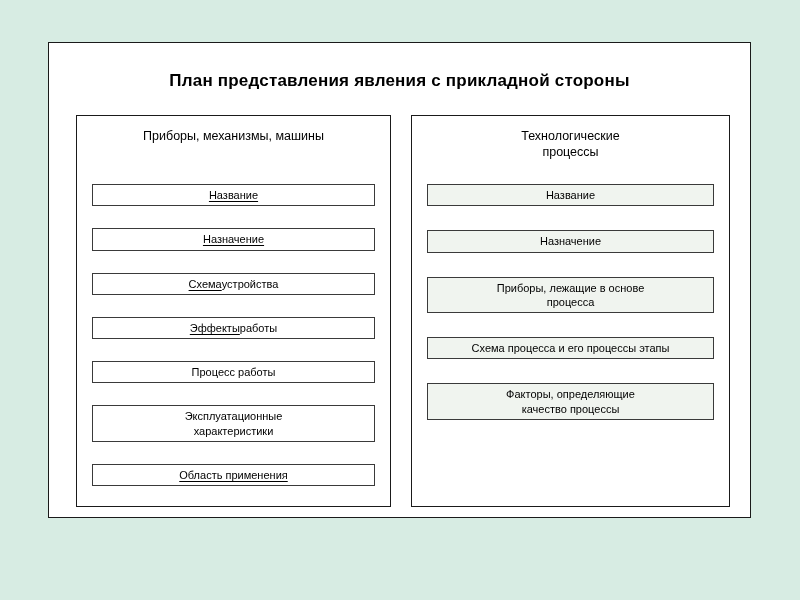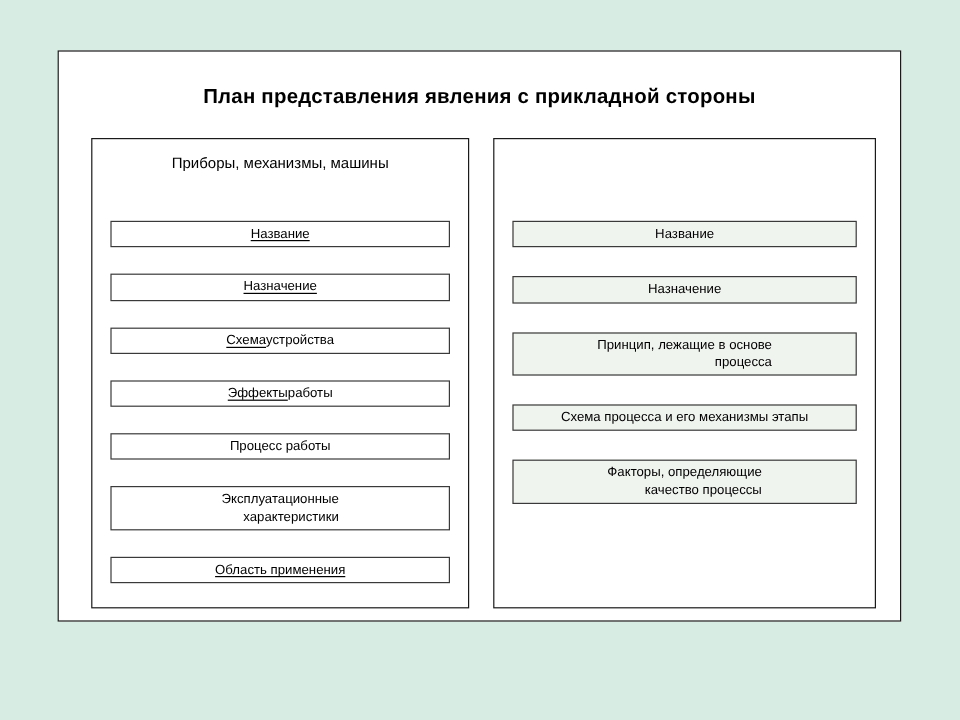--- a/index.html
+++ b/index.html
@@ -61,21 +61,21 @@
     flex-direction:column;
   }
   .group-left .items{gap:22px;}
   .group-right .items{gap:24px;}
   .item{
     border:1px solid #3a3a3a;
     min-height:22px;
     display:flex;
     align-items:center;
     justify-content:center;
-    text-align:right;
+    text-align:center;
     font-size:11px;
     line-height:1.3;
     padding:3px 6px;
     white-space:pre-line;
   }
   .group-left .item{background:var(--left-item-fill);}
   .group-right .item{background:var(--right-item-fill);}
   .item u{text-underline-offset:2px;}
 </style>
 </head>
@@ -94,25 +94,27 @@
         <div class="item"><u>Схема</u> устройства</div>
         <div class="item"><u>Эффекты</u> работы</div>
         <div class="item">Процесс работы</div>
         <div class="item">Эксплуатационные
 характеристики</div>
         <div class="item"><u>Область применения</u></div>
       </div>
     </div>
 
     <div class="group group-right">
+      <div class="group-header">Технологические
+процессы</div>
       <div class="items">
         <div class="item">Название</div>
         <div class="item">Назначение</div>
-        <div class="item">Принцип, лежащие в основе
+        <div class="item">Приборы, лежащие в основе
 процесса</div>
-        <div class="item">Схема процесса и его механизмы этапы</div>
+        <div class="item">Схема процесса и его процессы этапы</div>
         <div class="item">Факторы, определяющие
 качество процессы</div>
       </div>
     </div>
 
   </div>
 </div>
 
 </body></html>

